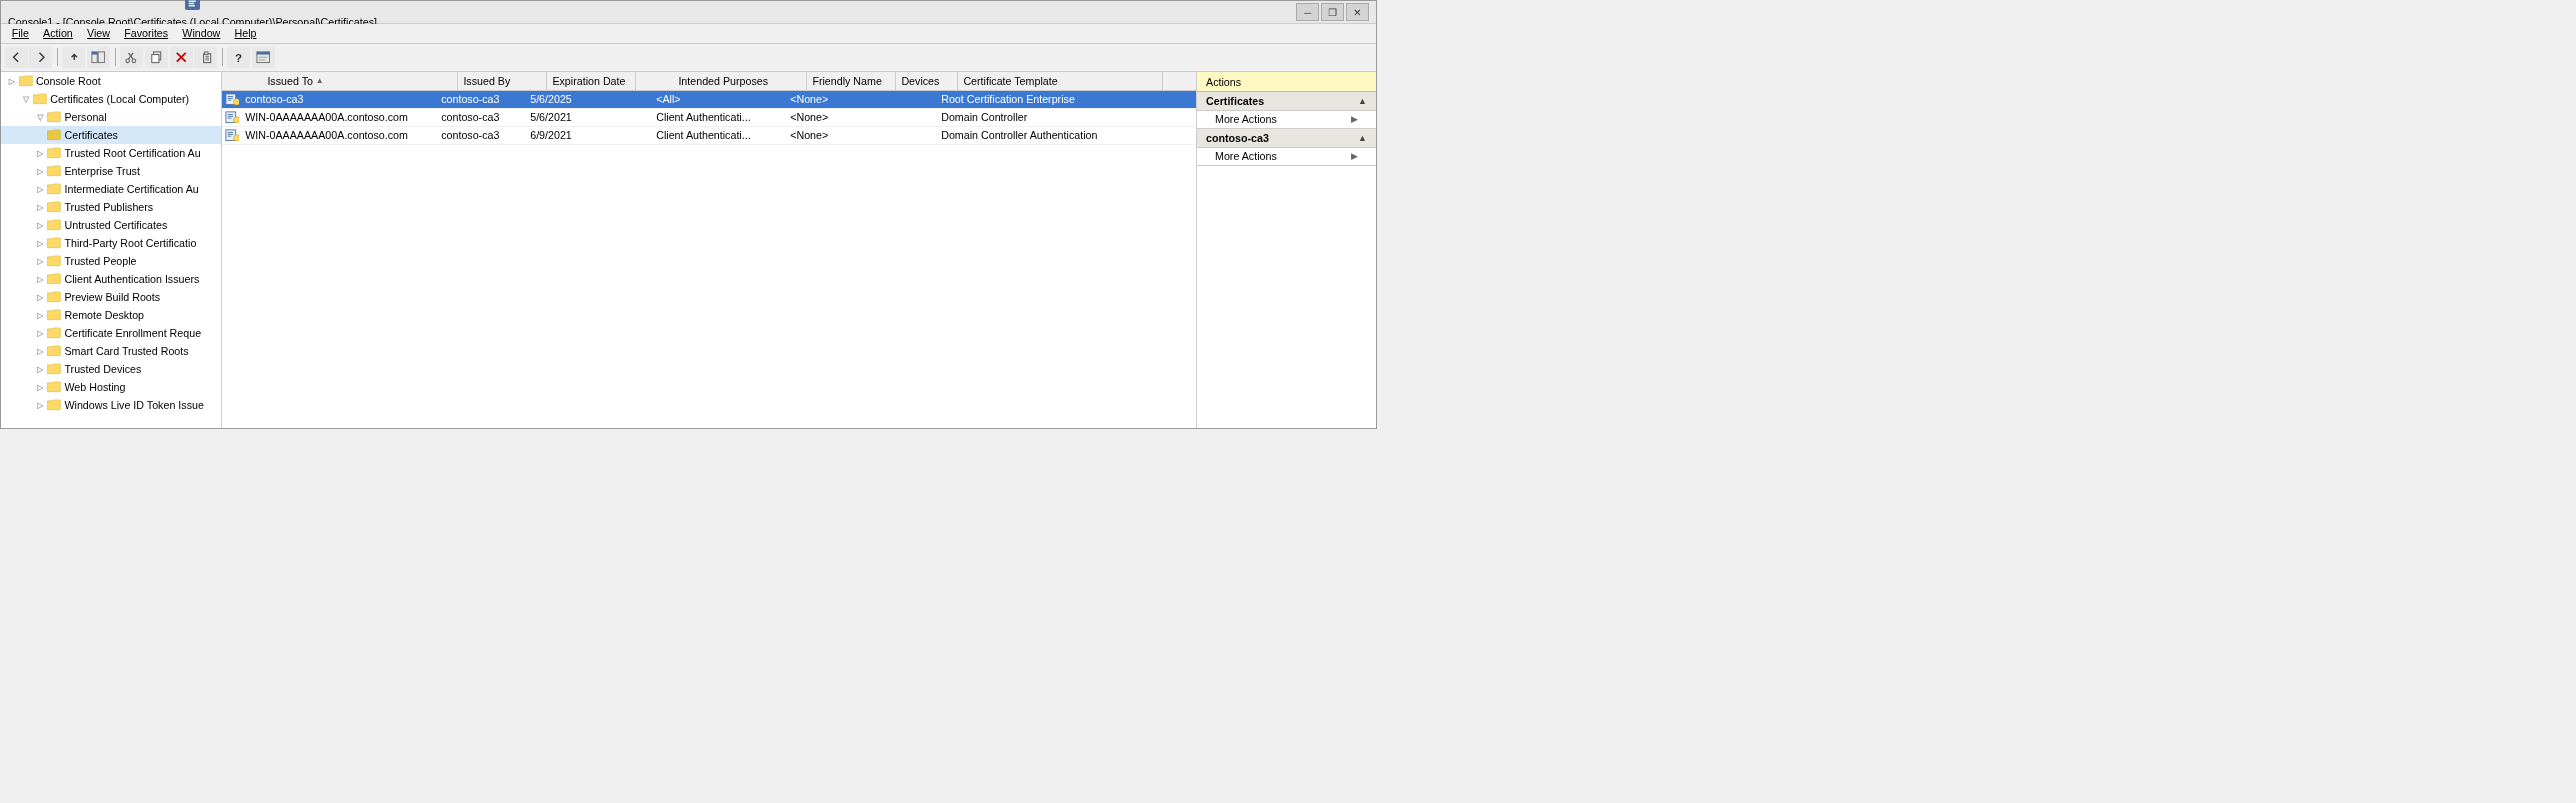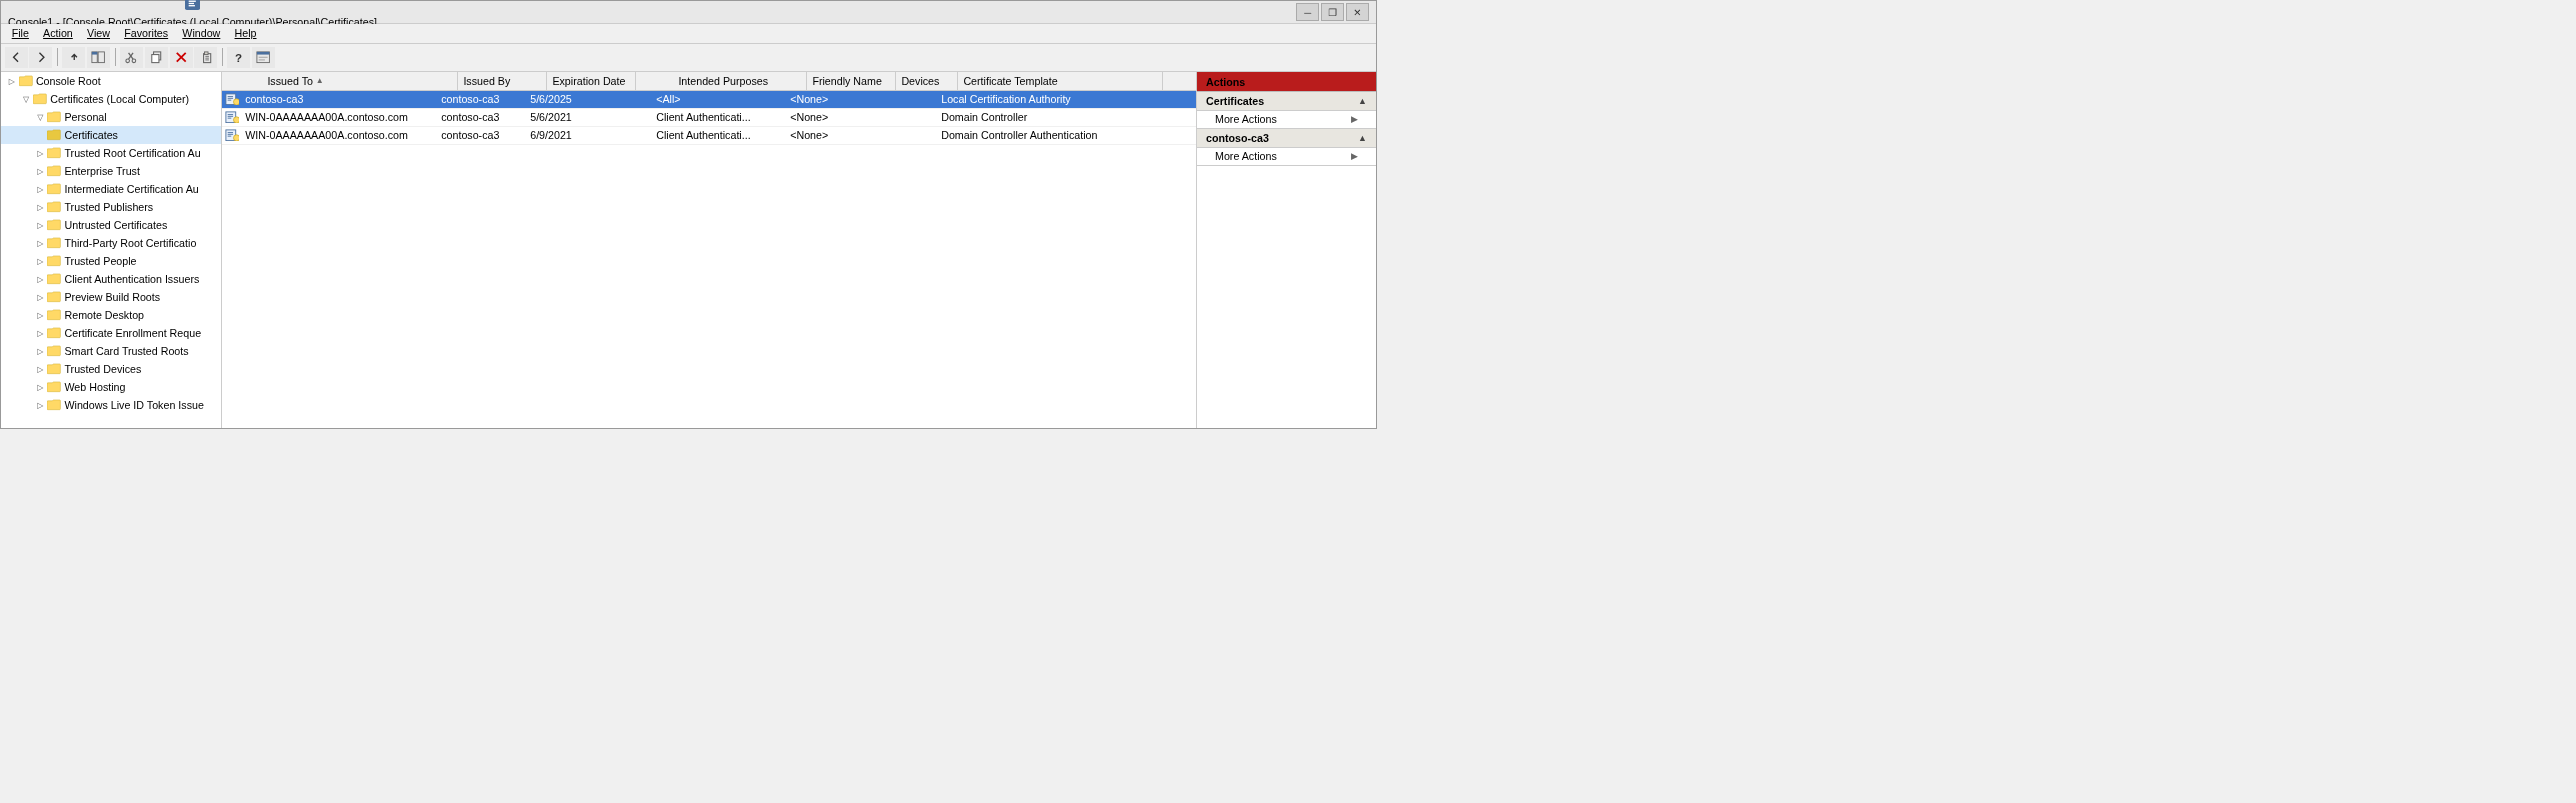--- a/index.html
+++ b/index.html
@@ -267,24 +267,24 @@
 
     
     .actions-panel {
       width: 179px;
       min-width: 179px;
       background: white;
       overflow-y: auto;
     }
 
     .actions-header {
-      background: #b91c1c;
+      background: #fef9c3;
       padding: 3.6px 9px;
       font-size: 10.7px;
-      font-weight: bold;
+      font-weight: normal;
       color: #000;
       border-bottom: 0.9px solid #bbb;
     }
 
     .action-section {
       border-bottom: 0.9px solid #ccc;
     }
 
     .action-section-header {
       background: #e8e6e0;
@@ -692,21 +692,21 @@
               <line x1="3" y1="6" x2="9" y2="6" stroke="#4a6f9e" stroke-width="1"></line>
               <line x1="3" y1="8" x2="7" y2="8" stroke="#4a6f9e" stroke-width="1"></line>
             </svg>
           </div>
           <div class="list-cell col-issued-to" style="width:180px;">contoso-ca3</div>
           <div class="list-cell col-issued-by">contoso-ca3</div>
           <div class="list-cell col-expiration">5/6/2025</div>
           <div class="list-cell col-purposes">&lt;All&gt;</div>
           <div class="list-cell col-friendly">&lt;None&gt;</div>
           <div class="list-cell col-status"></div>
-          <div class="list-cell col-template">Local Certification Authority</div>
+          <div class="list-cell col-template">Root Certification Enterprise</div>
         </div>
 
         <div class="list-row">
           <div class="cert-icon">
             <svg width="14.3" height="12.5" viewBox="0 0 16 14">
               <rect x="1" y="1" width="11" height="12" fill="#e8f0fb" stroke="#4a6f9e" stroke-width="1"></rect>
               <circle cx="13" cy="10" r="3.5" fill="#ffd966" stroke="#c8a820" stroke-width="0.8"></circle>
               <line x1="3" y1="4" x2="9" y2="4" stroke="#4a6f9e" stroke-width="1"></line>
               <line x1="3" y1="6" x2="9" y2="6" stroke="#4a6f9e" stroke-width="1"></line>
               <line x1="3" y1="8" x2="7" y2="8" stroke="#4a6f9e" stroke-width="1"></line>

